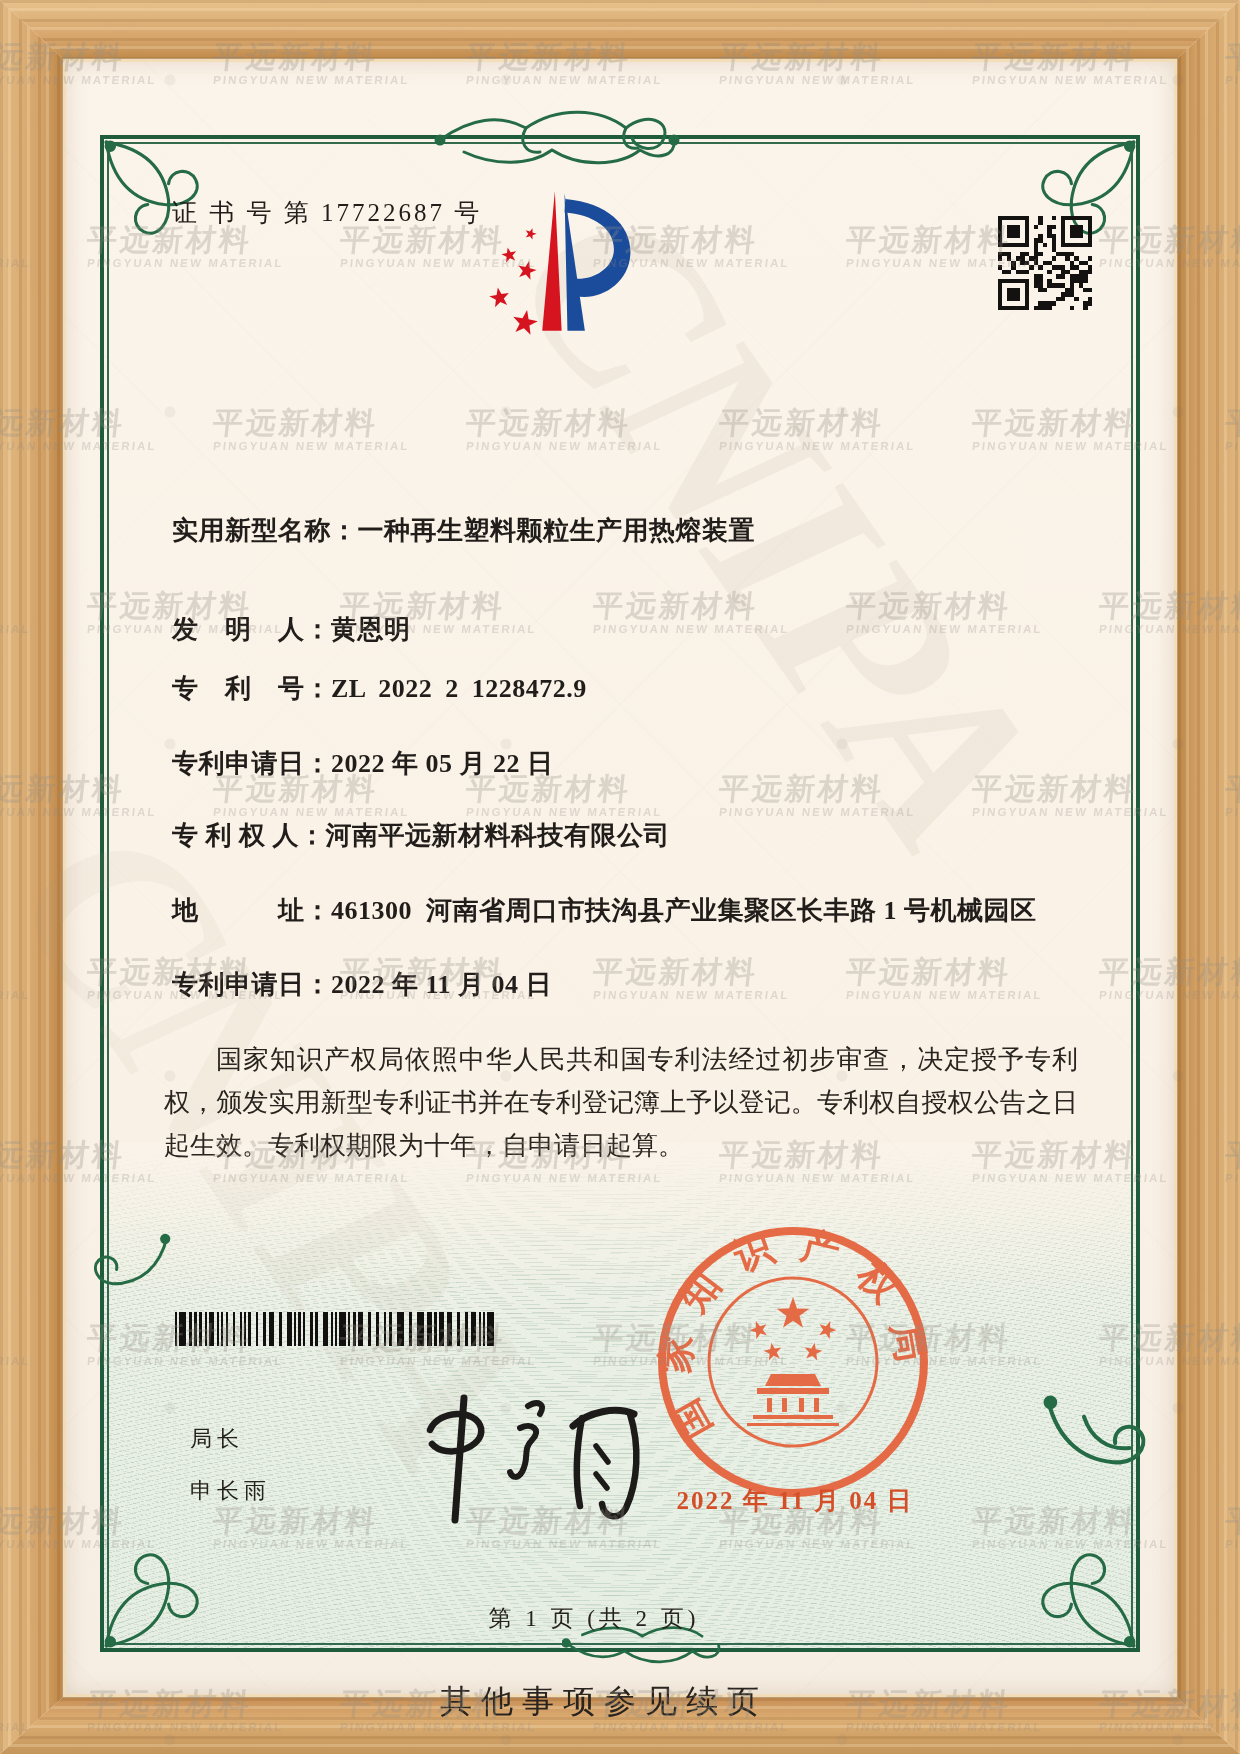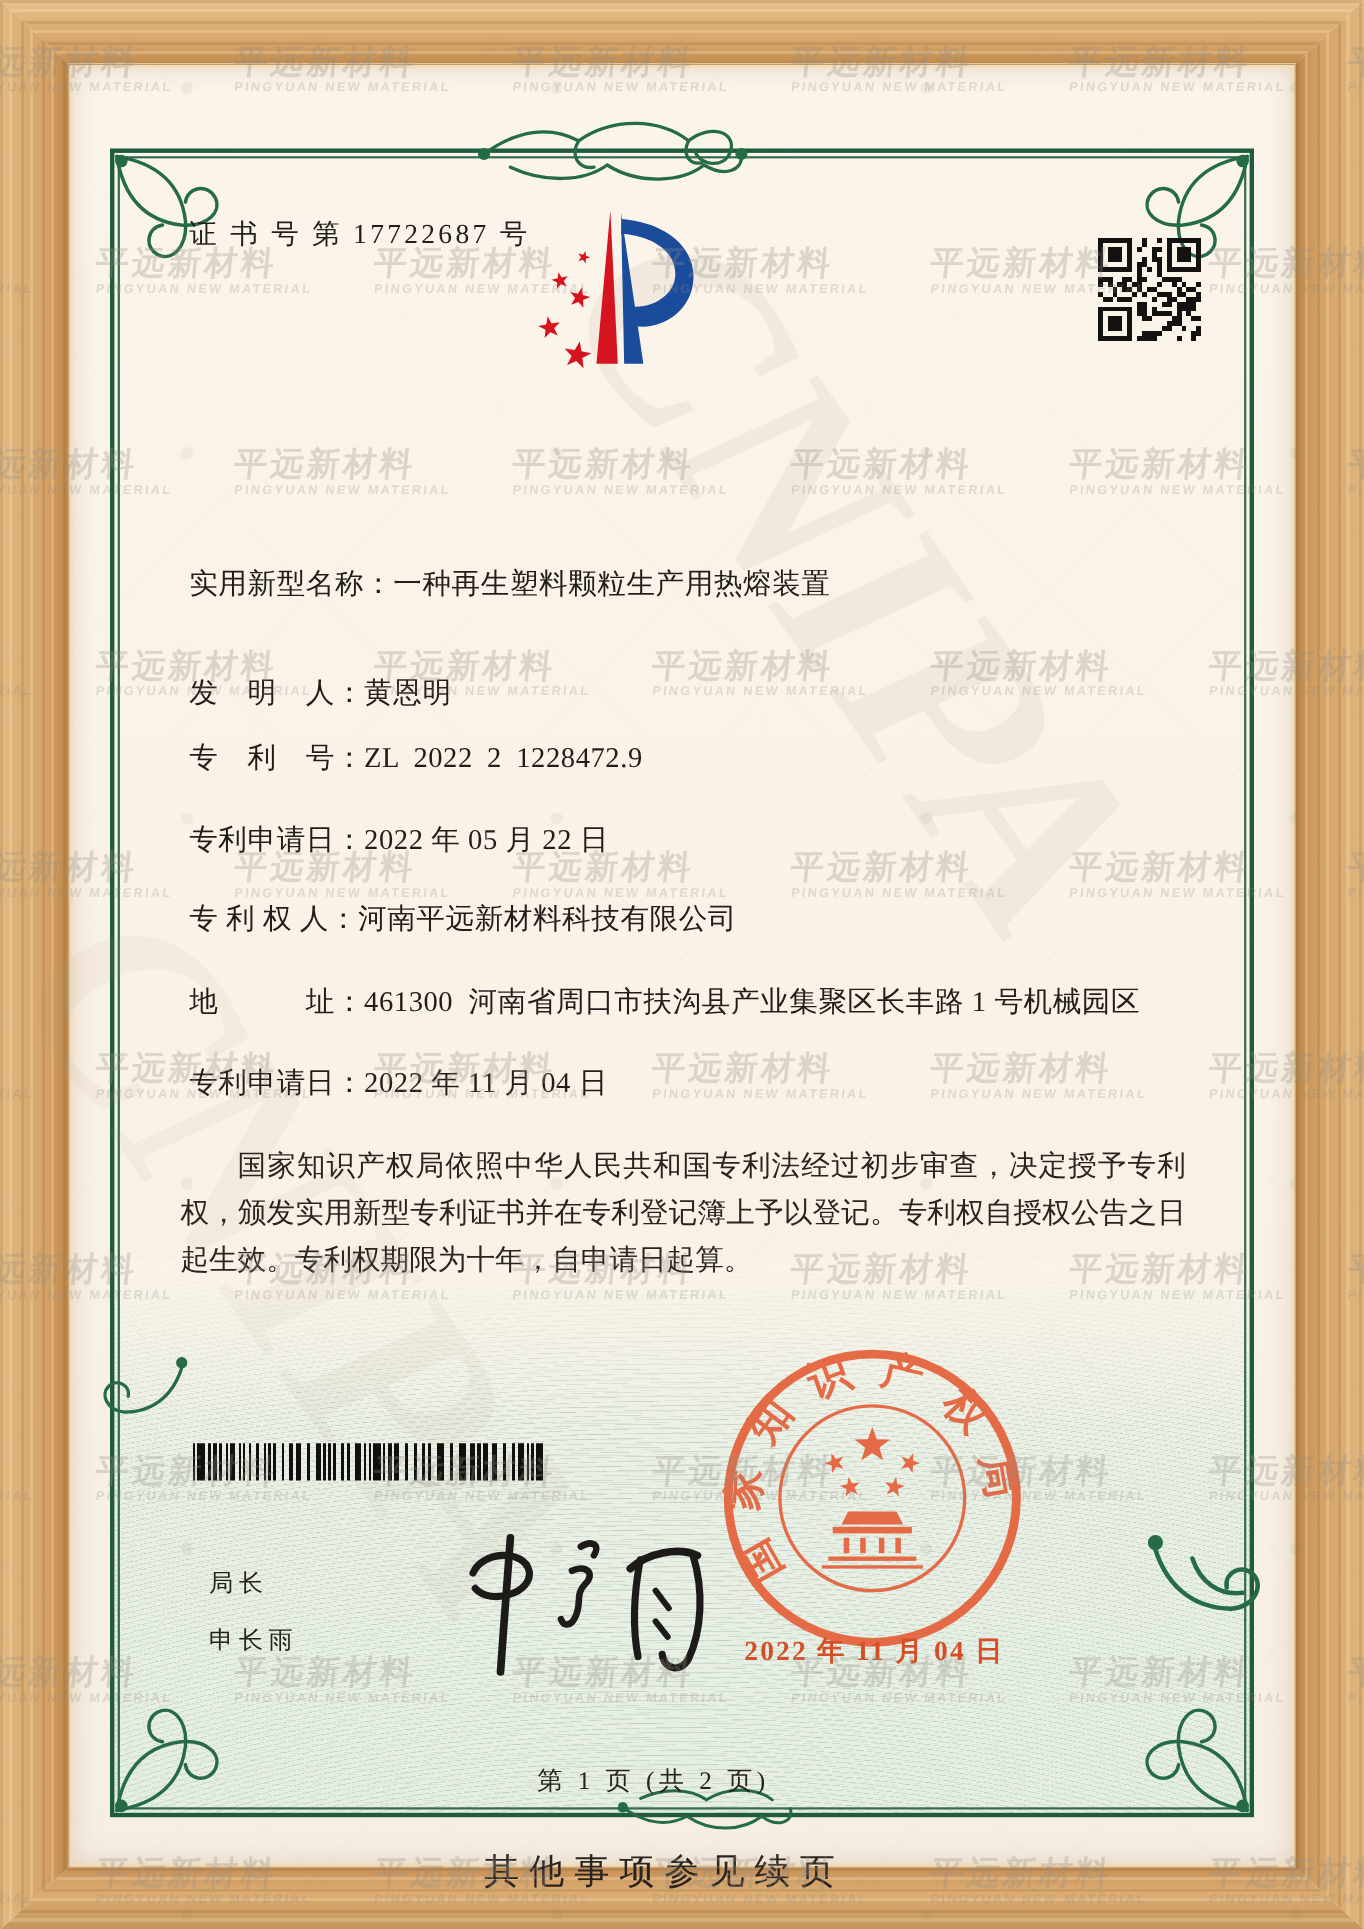--- a/index.html
+++ b/index.html
@@ -57,21 +57,21 @@
   .wm-big{position:absolute;z-index:3;font-size:240px;font-style:italic;font-weight:bold;
     color:rgba(165,148,125,.10);pointer-events:none;white-space:nowrap;}
 
   
   .content{position:absolute;inset:0;z-index:5;color:#211d1a;}
   .certno{position:absolute;left:110px;top:138px;font-size:25px;letter-spacing:3px;}
   .logo{position:absolute;left:426px;top:124px;width:155px;height:158px;}
   .qr{position:absolute;left:936px;top:158px;width:94px;height:94px;}
   .title{position:absolute;left:0;top:284px;width:1006px;text-align:center;
     font-size:52px;font-weight:bold;letter-spacing:9px;color:#151210;}
-  .frow{position:absolute;left:110px;font-size:26px;letter-spacing:.5px;display:flex;line-height:38px;}
+  .frow{position:absolute;left:110px;font-size:26px;letter-spacing:.5px;display:flex;line-height:38px;font-weight:bold;}
   .frow .lab{white-space:pre;}
   .frow .val{white-space:pre-wrap;}
   .addr-val{width:762px;line-height:38px;}
   .grantno{position:absolute;left:503px;font-size:26px;display:flex;line-height:38px;}
   .body-text{position:absolute;left:86px;top:964px;width:946px;font-size:26px;
     line-height:43px;text-align:justify;color:#29241f;}
   .body-text p{margin:16px;text-indent:2em;}
   .barcode{position:absolute;left:113px;top:1254px;width:322px;height:34px;}
   .director{position:absolute;left:128px;font-size:22px;letter-spacing:5px;color:#26221e;font-family:Liberation Mono, monospace;}
   .sig{position:absolute;left:306px;top:1326px;width:310px;height:150px;}

